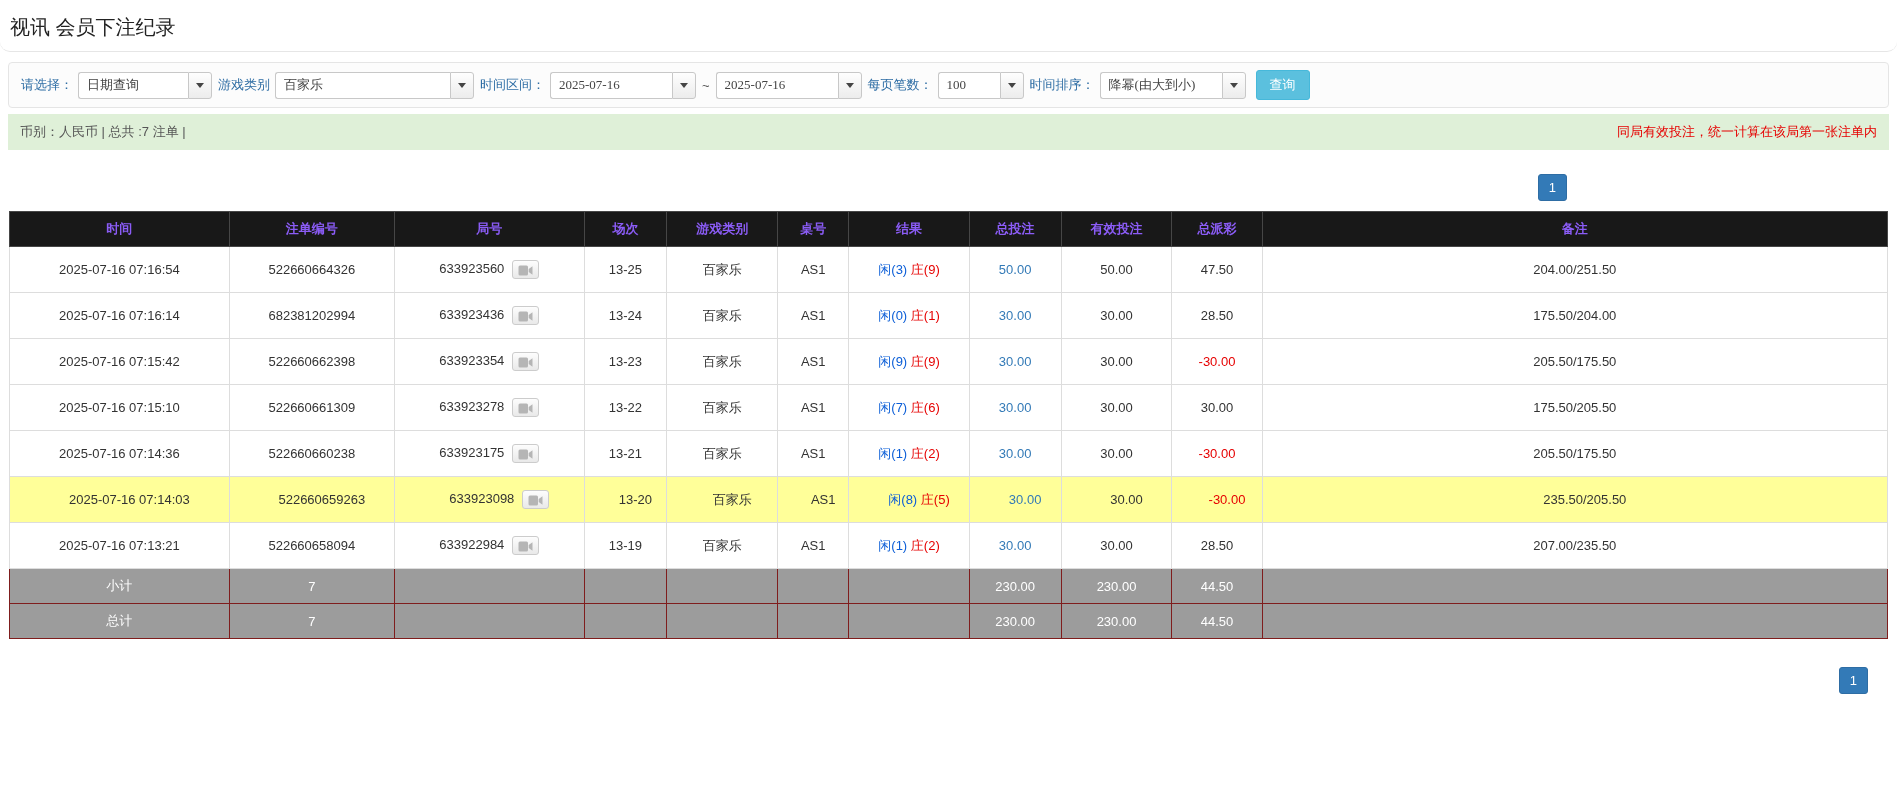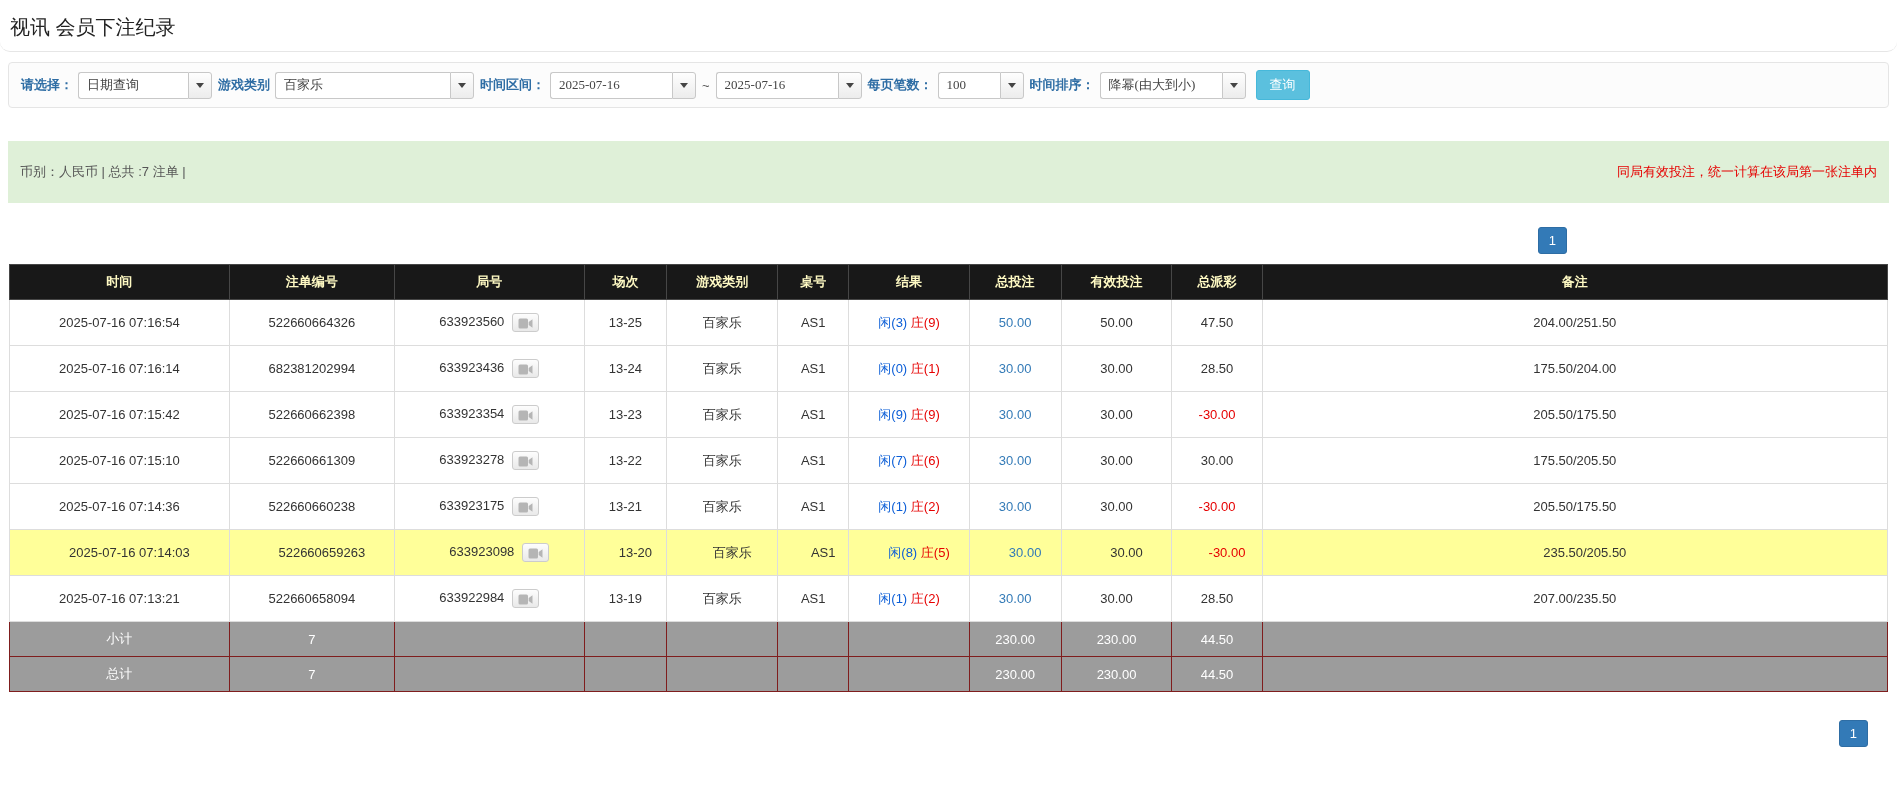--- a/index.html
+++ b/index.html
@@ -8,57 +8,57 @@
     font-family: "Liberation Sans", "DejaVu Sans", sans-serif;
     font-size: 13px; color: #333; background: #fff; overflow: hidden;
   }
   .page-header { padding: 14px 10px 10px; border-bottom: 1px solid #e6e6e6; border-radius: 10px; }
   .page-title { font-size: 20px; font-weight: 400; color: #222; }
 
   .filter-bar {
     margin: 10px 8px 0; border: 1px solid #e5e5e5; background: #fcfcfc;
     border-radius: 4px; padding: 7px 12px; display: flex; align-items: center;
   }
-  .flabel { color: var(--label-blue, #2e6da4); font-weight: bold; margin: 0 5px 0 6px; white-space: nowrap; text-align: center; }
+  .flabel { color: var(--label-blue, #2e6da4); font-weight: normal; margin: 0 5px 0 6px; white-space: nowrap; text-align: center; }
   .flabel.first { margin-left: 0; }
   .combo { display: inline-flex; align-items: stretch; font-family: Liberation Serif, serif; }
   .combo-input {
     height: 27px; border: 1px solid #c8c8c8; border-right: none;
     border-radius: 3px 0 0 3px; padding: 0 8px; font-size: 13px; color: #444;
     background: #fff; font-family: inherit;
   }
   .combo-btn {
     width: 24px; height: 27px; border: 1px solid #c8c8c8;
     background: linear-gradient(#fefefe, #ececec); border-radius: 0 3px 3px 0;
     cursor: pointer; display: flex; align-items: center; justify-content: center;
   }
   .caret { width: 0; height: 0; border-left: 4px solid transparent; border-right: 4px solid transparent; border-top: 5px solid #444; display: block; }
   .tilde { margin: 0 6px; color: #555; }
   .search-btn {
     margin-left: 10px; background: var(--info-button, #5bc0de); border: 1px solid #46b8da;
     color: #fff; font-size: 13px; padding: 5px 13px; border-radius: 3px; cursor: pointer; font-family: Liberation Serif, serif;
   }
 
   .info-bar {
-    margin: 33px 8px 0; background: var(--success-bg, #dff0d8);
-    padding: 22px 12px; display: flex; justify-content: space-between; align-items: center; color: #555;
+    margin: 6px 8px 0; background: var(--success-bg, #dff0d8);
+    padding: 9px 12px; display: flex; justify-content: space-between; align-items: center; color: #555;
   }
   .info-right { color: var(--alert-red, #e60000); }
 
   .pager { text-align: right; }
   .pager-top { margin: 24px 330px 0 0; }
   .pager-bottom { margin: 28px 29px 0 0; }
   .page-btn {
     display: inline-block; background: var(--accent-blue, #337ab7); border: 1px solid #2e6da4;
     color: #fff; padding: 5px 10px; border-radius: 3px; font-size: 13px; text-decoration: none; cursor: pointer;
   }
 
   table { width: calc(100% - 18px); margin: 10px 9px 0; border-collapse: collapse; table-layout: fixed; }
   thead th {
-    background: #181818; color: #fef9c3; font-weight: bold; font-size: 13px;
+    background: #181818; color: #8b5cf6; font-weight: bold; font-size: 13px;
     padding: 8px 4px; border: 1px solid #464646; text-align: center;
   }
   tbody td {
     border: 1px solid #ddd; text-align: center; padding: 13px 4px;
     font-size: 13px; color: #333; background: #fff; overflow: hidden; white-space: nowrap;
   }
   tr.highlight td { background: var(--highlight-yellow, #ffff99); padding-left: 24px; }
   .player { color: var(--player-blue, #0b5ed7); }
   .banker { color: var(--banker-red, #e60000); }
   .bet-link { color: var(--accent-blue, #428bca); text-decoration: none; cursor: pointer; }

